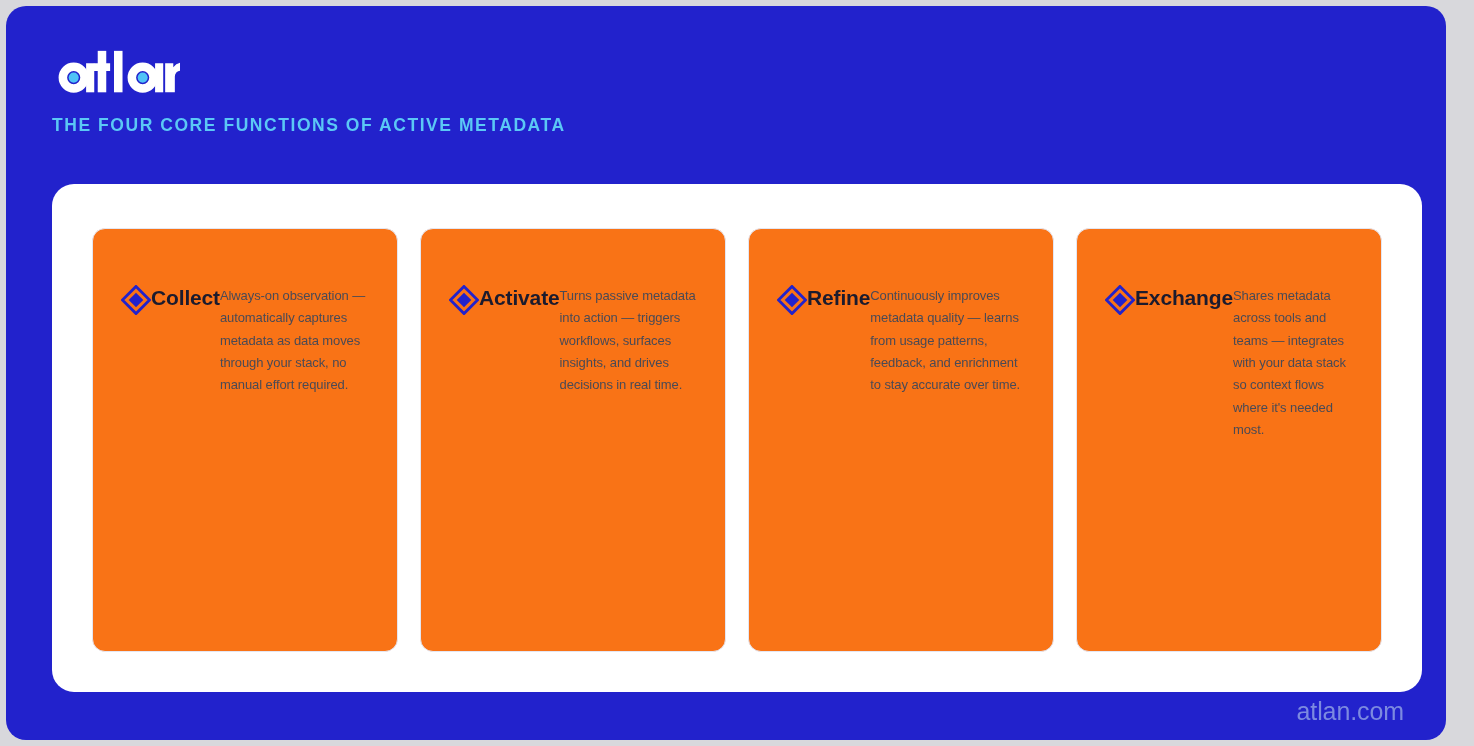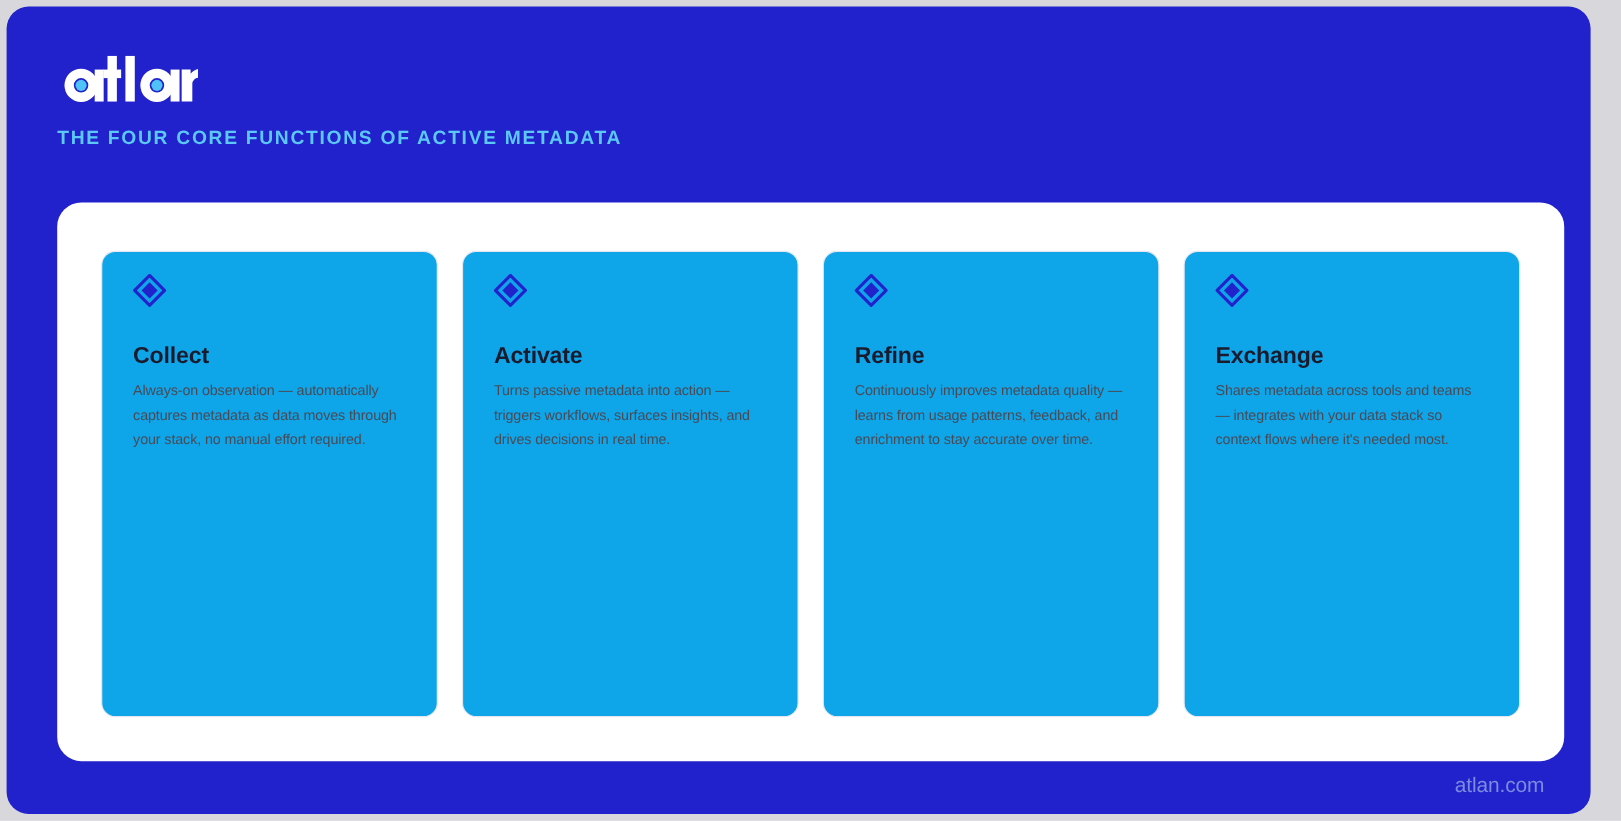--- a/index.html
+++ b/index.html
@@ -67,26 +67,26 @@
     left: 40px;
     top: 44px;
     right: 40px;
     bottom: 40px;
     display: flex;
     gap: 22px;
   }
 
   .feature-card {
     flex: 1 1 0;
-    background: #0ea5e9;
+    background: #f97316;
     border: 1px solid #E4E6F2;
     border-radius: 13px;
-    padding: 20px 28px 28px 28px;
+    padding: 56px 28px 28px 28px;
     display: flex;
-    flex-direction: column;
+    flex-direction: row;
   }
 
   .card-icon {
     width: 30px;
     height: 30px;
     display: block;
     margin-bottom: 32px;
     flex: none;
   }
 
@@ -105,21 +105,21 @@
     color: #4A4A55;
     line-height: 1.72;
     letter-spacing: -0.1px;
   }
 
   
   .footer-url {
     position: absolute;
     right: 42px;
     bottom: 14px;
-    font-size: 19px;
+    font-size: 25px;
     color: #7C8AE0;
     letter-spacing: -0.1px;
   }
 </style>
 </head>
 <body>
 
 <div class="panel">
 
   <div class="header">

